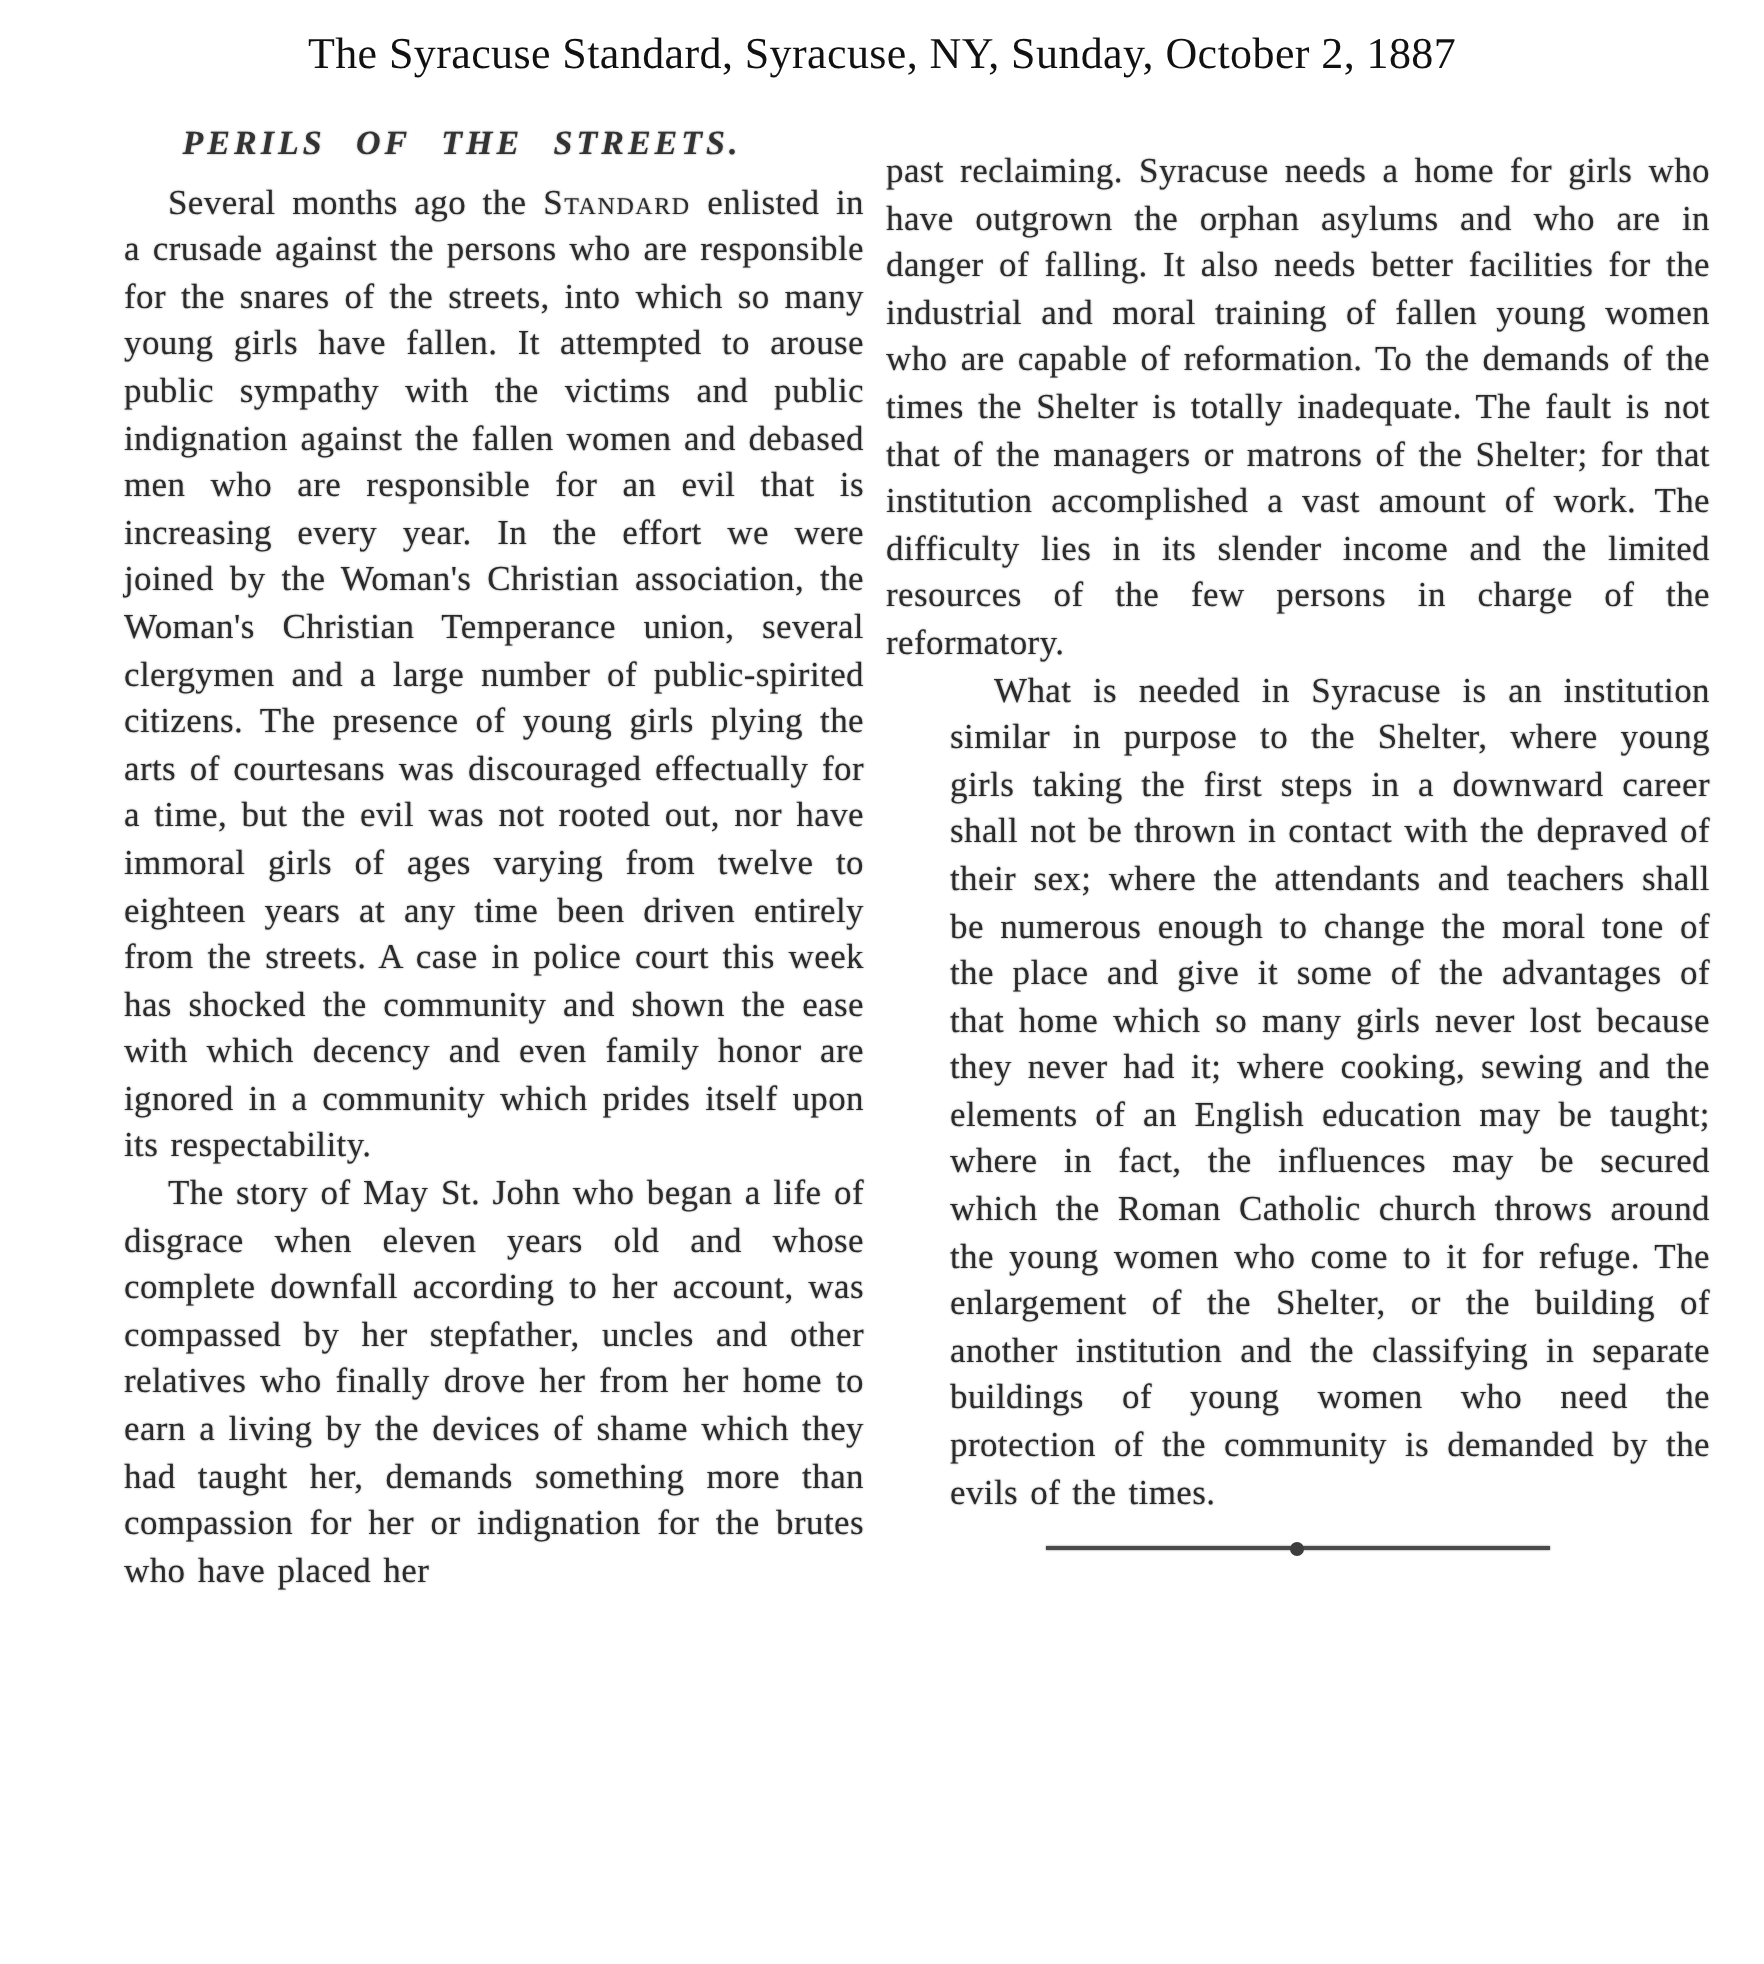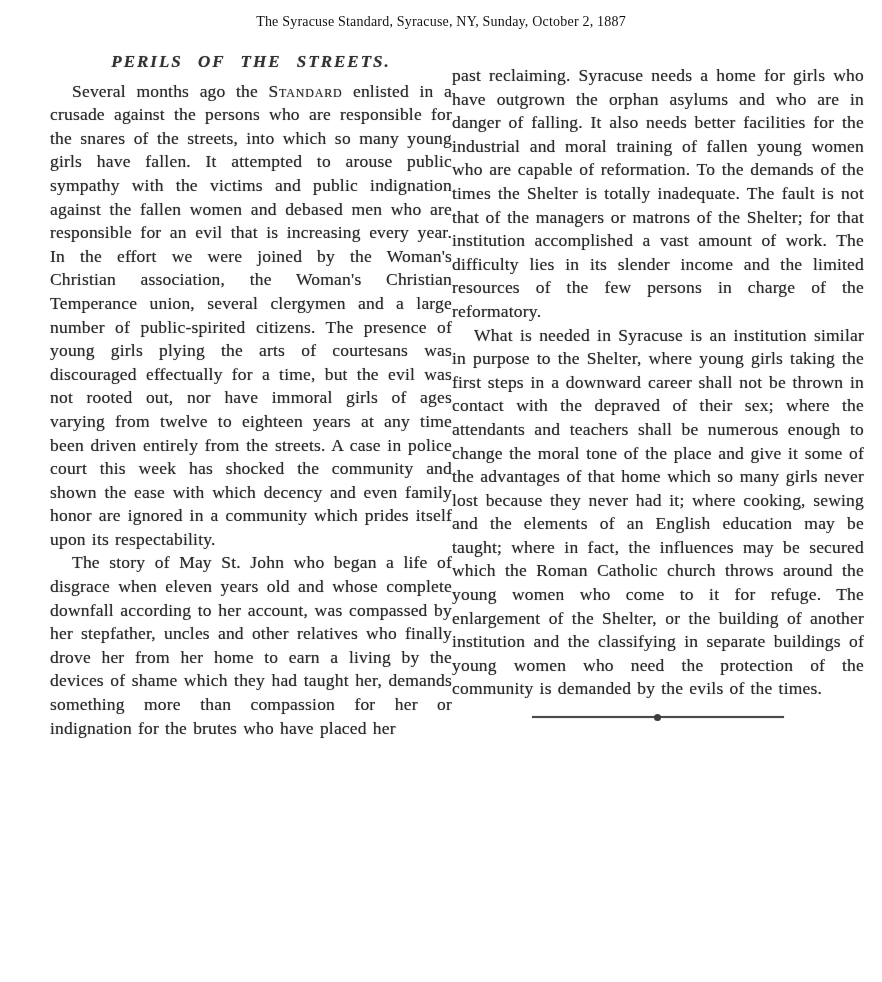--- a/index.html
+++ b/index.html
@@ -15,31 +15,30 @@
     background: #ffffff;
     overflow: hidden;
     font-family: "Liberation Serif", serif;
     color: #262626;
   }
   .masthead {
     margin: 0;
     padding-top: 14px;
     text-align: center;
     font-family: "Liberation Serif", serif;
-    font-size: 14px;
+    font-size: 22px;
     font-weight: normal;
     letter-spacing: 0.2px;
     color: #111;
   }
   .article {
     display: flex;
     align-items: flex-start;
     padding: 20px 18px 0 30px;
-    gap: 0;
-    justify-content: flex-end;
+    gap: 11px;
   }
   .col {
     font-size: 17.5px;
     line-height: 23.6px;
     text-align: justify;
     letter-spacing: 0.2px;
     word-spacing: 1.5px;
     color: #2b2b2b;
     text-shadow: 0 0 1px rgba(70,70,70,0.65);
   }
@@ -51,21 +50,21 @@
     font-size: 17px;
     font-weight: bold;
     font-style: italic;
     letter-spacing: 2px;
     word-spacing: 9px;
     color: #333;
   }
   .para {
     margin: 0;
   }
-  .para.indent { text-indent: 22px; }
+  .para.indent { text-indent: 22px; margin-left: 32px; }
   .para.noindent { text-indent: 0; font-family: Liberation Serif, serif; }
   .smallcaps {
     font-variant: small-caps;
     letter-spacing: 0.8px;
   }
   .end-rule {
     position: relative;
     width: 252px;
     height: 9px;
     margin: 12px auto 0 auto;

